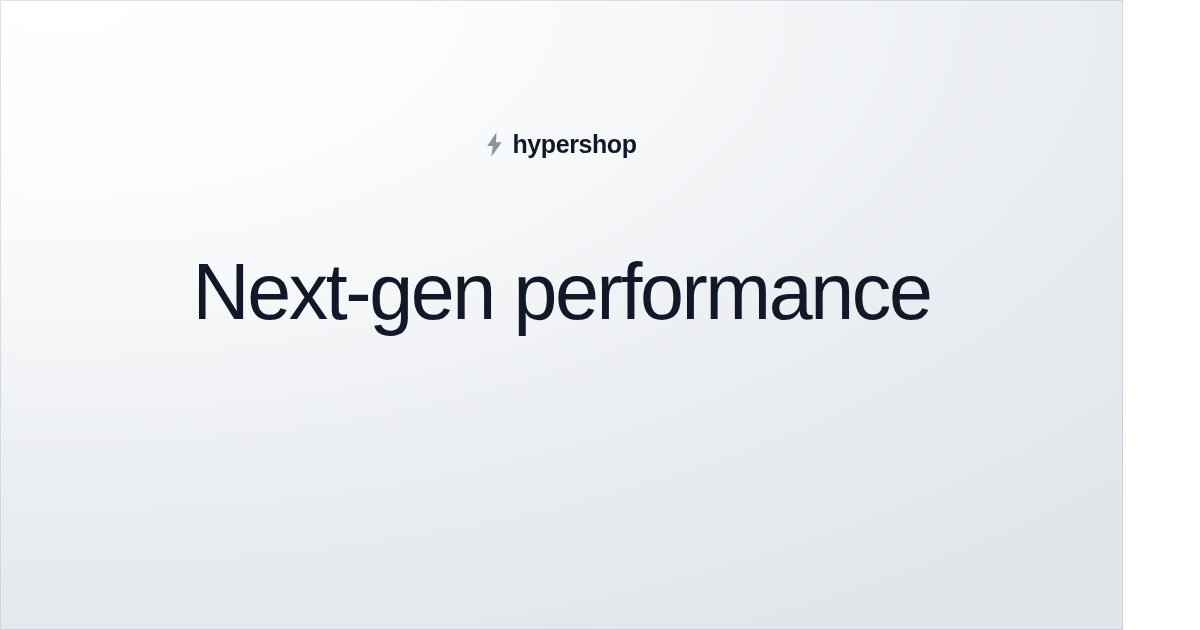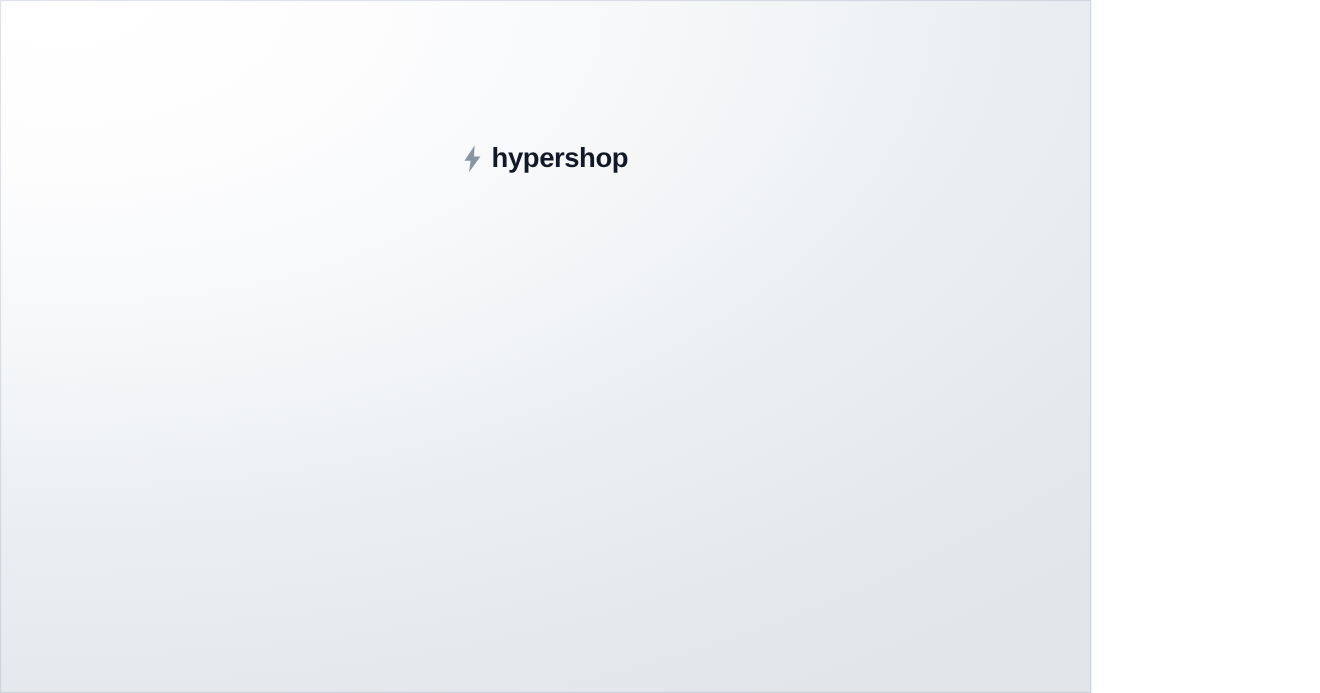--- a/index.html
+++ b/index.html
@@ -9,21 +9,21 @@
   body {
     width: 1200px;
     height: 630px;
     overflow: hidden;
     font-family: "Liberation Sans", sans-serif;
     background: #ffffff;
   }
 
   #og-card {
     position: relative;
-    width: 992px;
+    width: 1123px;
     height: 630px;
     box-sizing: border-box;
     display: flex;
     flex-direction: column;
     align-items: center;
     justify-content: flex-start;
     
     background-color: #e7eaee;
     background-image:
       radial-gradient(130% 115% at 6% 0%, #ffffff 0%, #fdfdfe 22%, #f4f6f8 46%, #e9ecf0 72%, #e2e5ea 100%),
@@ -92,15 +92,16 @@
 <div id="og-card">
 
   <div class="brand">
     <svg class="brand-bolt" viewBox="0 0 14 20" aria-hidden="true">
       <path d="M8.6 0 L1.0 11.3 L5.6 11.3 L4.4 20 L13.0 8.2 L8.2 8.2 L8.6 0 Z" fill="#8796a0"></path>
     </svg>
     <span class="brand-name">hypershop</span>
   </div>
 
   <h1 class="headline">
+    <span class="headline-line">Next-gen performance</span>
   </h1>
 
 </div>
 
 </body></html>

